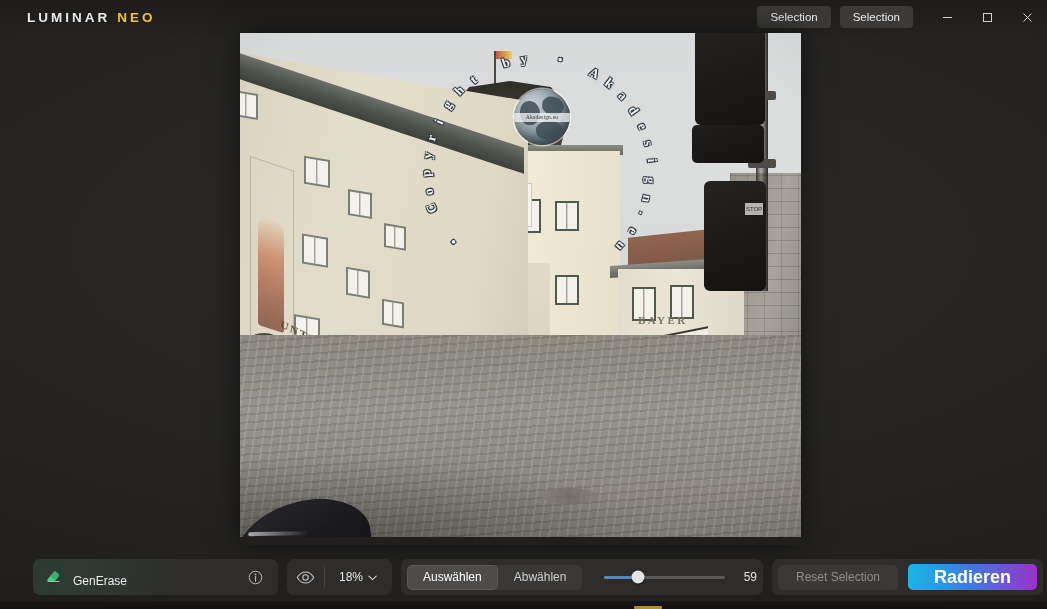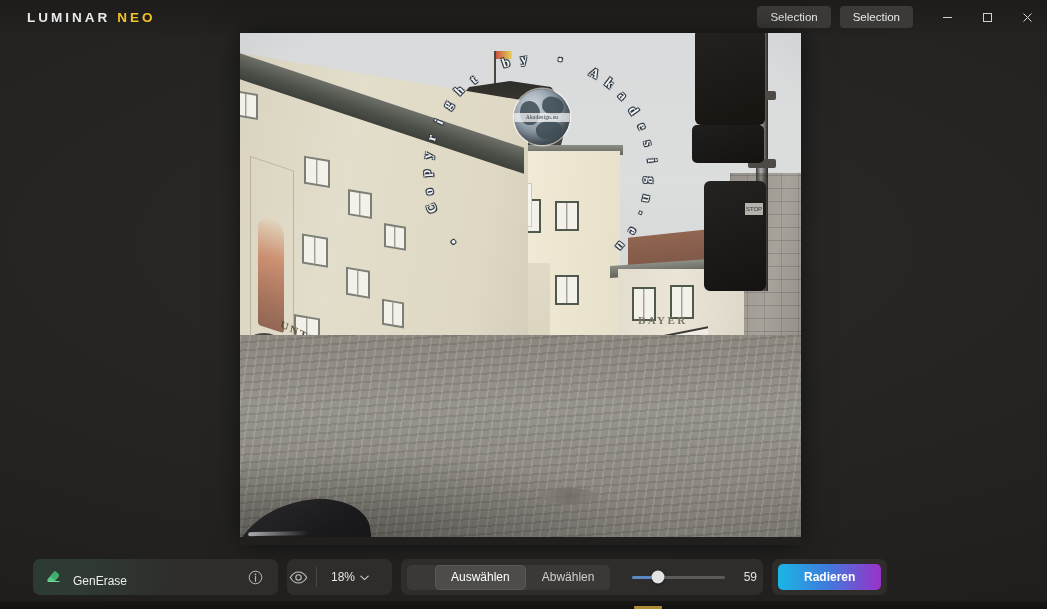--- a/index.html
+++ b/index.html
@@ -385,40 +385,40 @@
     box-sizing:border-box;
     background:linear-gradient(100deg,#2c3b31 0%,#2f3a33 22%,#2e2d2c 58%,#2e2d2c 100%);
   }
   .tool-left{display:flex;align-items:center;gap:11px;}
   .tool-name{font-size:12px;color:#ededed;margin-top:8px;}
   .icon-btn{
     width:22px;height:22px;display:flex;align-items:center;justify-content:center;
     cursor:pointer;color:#bdbdbd;border-radius:4px;
   }
   .p-view{
-    margin-left:9px;width:105px;gap:0;
+    margin-left:9px;width:105px;justify-content:center;gap:0;
   }
   .vdiv{width:1px;height:20px;background:#484746;margin:0 7px;}
   .zoom-val{
     display:flex;align-items:center;gap:5px;font-size:12px;color:#e6e6e6;
     padding:3px 7px;border-radius:4px;cursor:pointer;
   }
   .p-sel{
     margin-left:9px;height:36px;padding:0 6px;width:362px;box-sizing:border-box;
     display:flex;align-items:center;
   }
   .seg{
     display:flex;background:#3a3938;border-radius:5px;overflow:hidden;height:25px;
   }
   .seg .s{
     padding:0 16px;font-size:12px;color:#cfcfcf;display:flex;align-items:center;
     cursor:pointer;
   }
   .seg .s.on{background:#4d4c4b;color:#fff;border-radius:5px;
-    box-shadow:0 0 0 1px rgba(255,255,255,.08) inset;margin-left:28px;}
+    box-shadow:0 0 0 1px rgba(255,255,255,.08) inset;}
   .slider{
     display:flex;align-items:center;gap:10px;margin-left:22px;flex:1;
   }
   .track{
     position:relative;flex:1;height:3px;border-radius:2px;background:#5b5a59;cursor:pointer;
   }
   .track .fill{
     position:absolute;left:0;top:0;height:3px;border-radius:2px;background:#5b86c4;
   }
   .track .knob{
@@ -431,21 +431,21 @@
     margin-left:9px;padding:0 6px;height:36px;display:flex;align-items:center;gap:10px;
   }
   .btn-reset{
     height:25px;padding:0 18px;border-radius:5px;border:none;
     background:#3a3938;color:#8e8d8c;font-size:12px;font-family:inherit;cursor:default;
     display:flex;align-items:center;
   }
   .btn-erase{
     height:26px;padding:0 26px;border-radius:5px;border:none;
     background:linear-gradient(90deg,#19b6e6 0%,#3f7bdc 48%,#9a32c8 100%);
-    color:#fff;font-size:12px;font-weight:bold;font-family:inherit;cursor:pointer;
+    color:#fff;font-size:18px;font-weight:bold;font-family:inherit;cursor:pointer;
     display:flex;align-items:center;
   }
   .taskbar-hint{
     position:absolute;left:0;bottom:0;width:1047px;height:8px;
     background:linear-gradient(180deg,#191817 0%,#121110 100%);
   }
   .tb-tick{
     position:absolute;left:634px;bottom:0;width:28px;height:3px;
     background:#c9a23a;opacity:.85;border-radius:1px;
   }
@@ -686,19 +686,20 @@
       <div class="slider">
         <div class="track" id="brush-track">
           <div class="fill" id="brush-fill" style="width: 28%;"></div>
           <div class="knob" id="brush-knob" style="left: 28%;"></div>
         </div>
         <div class="slider-val">59</div>
       </div>
     </div>
 
     <div class="panel p-actions">
+      <button class="btn-reset">Reset Selection</button>
       <button class="btn-erase">Radieren</button>
     </div>
   </div>
 
   <div class="taskbar-hint"></div>
   <div class="tb-tick"></div>
 </div>
 
 </body></html>

